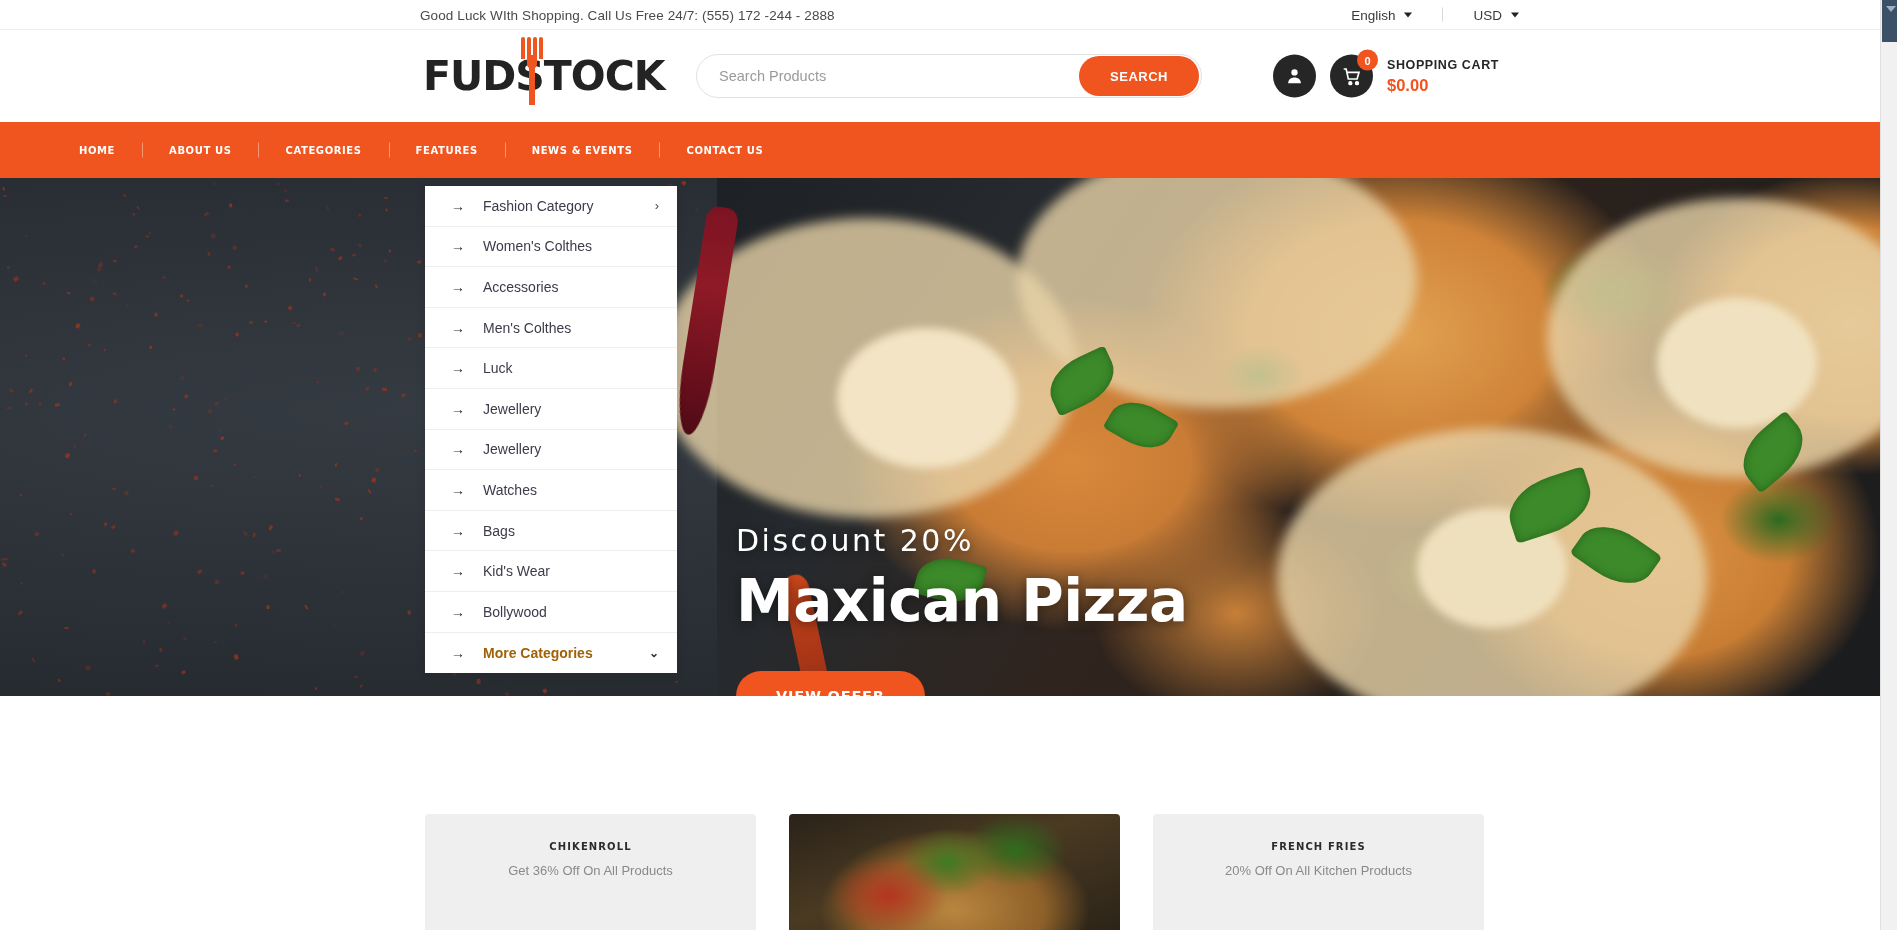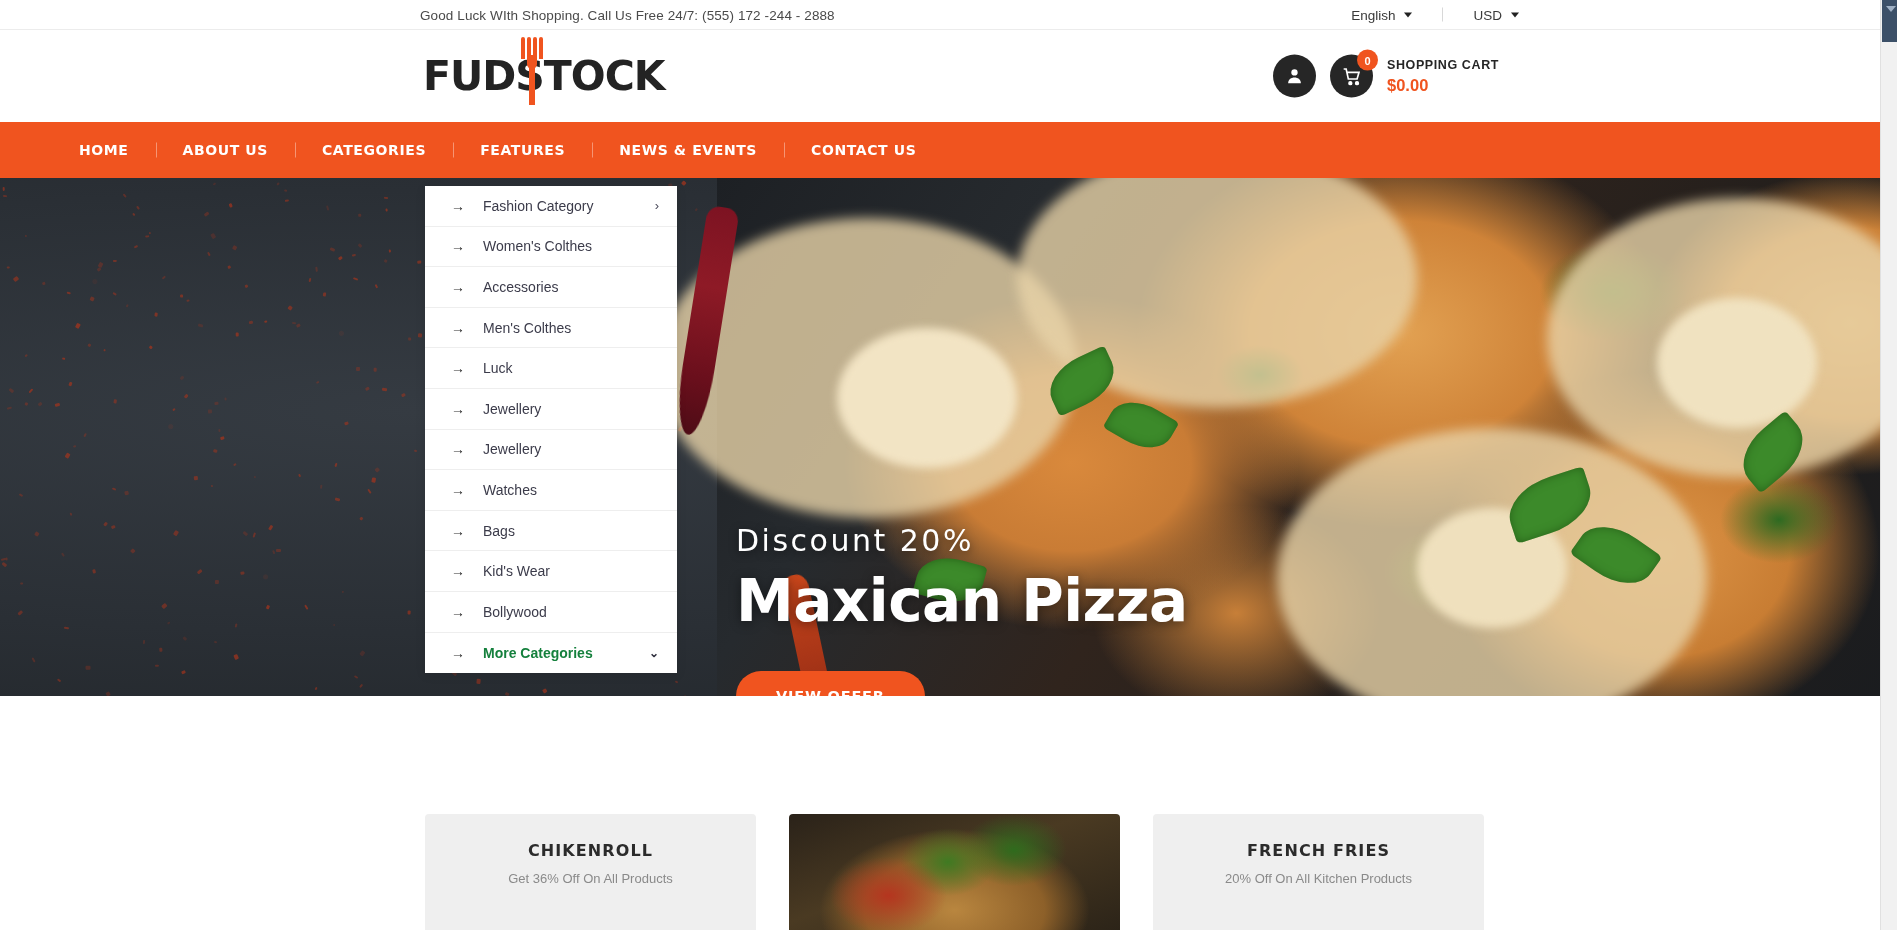--- a/index.html
+++ b/index.html
@@ -102,21 +102,21 @@
     display: flex; align-items: center; gap: 20px; padding-left: 27px; cursor: pointer;
   }
   .burger { display: flex; flex-direction: column; gap: 4px; }
   .burger span { display: block; width: 21px; height: 2.5px; background: #fff; }
   .cats-btn-label {
     color: #fff; font-size: 13.5px; font-weight: 700; letter-spacing: .7px;
     font-family: "DejaVu Sans", sans-serif;
   }
   .mainnav { display: flex; align-items: center; margin-left: 52px; }
   .navitem {
-    color: #fff; font-size: 14px; font-weight: 700; letter-spacing: .6px;
+    color: #fff; font-size: 10px; font-weight: 700; letter-spacing: .6px;
     padding: 0 27px; cursor: pointer; position: relative; white-space: nowrap;
     font-family: "DejaVu Sans", sans-serif;
   }
   .navitem + .navitem::before {
     content: ""; position: absolute; left: 0; top: 50%; transform: translateY(-50%);
     width: 1px; height: 15px; background: rgba(255,255,255,.38);
   }
 
   
   .hero { position: relative; height: 518px; overflow: hidden; background: #2c3137; }
@@ -191,21 +191,21 @@
     position: absolute; left: 425px; top: 186px; width: 252px;
     background: #fff; z-index: 20; box-shadow: 0 2px 10px rgba(0,0,0,.09);
   }
   .catrow {
     display: flex; align-items: center; height: 40.6px; padding: 0 18px 0 26px;
     border-bottom: 1px solid #eeeeee; cursor: pointer; position: relative;
   }
   .catrow:last-child { border-bottom: none; }
   .cat-arrow { color: #2b2b2b; font-size: 14px; margin-right: 18px; line-height: 1; }
   .cat-label { font-size: 14px; color: #3b3b4a; flex: 1; }
-  .cat-label.bold { font-weight: 700; color: #15803d; }
+  .cat-label.bold { font-weight: 700; color: #a16207; }
   .chev-r { color: #4a4a5a; font-size: 13px; }
   .chev-d { color: #2b2b3a; font-size: 12px; font-weight: 700; }
 
   
   .promos {
     position: absolute; left: 0; top: 814px; width: 1897px;
     display: flex; gap: 33px; padding-left: 425px;
   }
   .promo {
     width: 331px; height: 120px; background: #efefef; border-radius: 4px;
@@ -213,21 +213,21 @@
   }
   .promo.img {
     background:
       radial-gradient(ellipse 90px 60px at 30% 68%, #b5351f 0%, transparent 65%),
       radial-gradient(ellipse 70px 50px at 48% 40%, #3f7a22 0%, transparent 68%),
       radial-gradient(ellipse 80px 55px at 68% 30%, #2f6b1d 0%, transparent 66%),
       radial-gradient(ellipse 150px 90px at 50% 80%, #b9863f 0%, #8d6029 60%, transparent 90%),
       linear-gradient(160deg, #2a2219 0%, #4a3a22 45%, #2b2318 100%);
   }
   .promo-title {
-    font-size: 16px; font-weight: 700; letter-spacing: 1.1px; color: #2b2b2b;
+    font-size: 10px; font-weight: 700; letter-spacing: 1.1px; color: #2b2b2b;
     font-family: "DejaVu Sans", sans-serif;
   }
   .promo-sub { font-size: 13px; color: #8a8a8a; margin-top: 11px; }
 
   
   .scrollbar {
     position: absolute; right: 0; top: 0; width: 17px; height: 930px;
     background: #f1f1f1; border-left: 1px solid #e0e0e0;
   }
   .scroll-thumb {
@@ -265,20 +265,24 @@
       <span class="fork">
         <i class="fork-tine" style="left:0"></i>
         <i class="fork-tine" style="left:6px"></i>
         <i class="fork-tine" style="left:12px"></i>
         <i class="fork-tine" style="left:18px"></i>
         <i class="fork-body"></i>
         <i class="fork-handle"></i>
       </span>
     </div>
 
+    <div class="searchwrap">
+      <input type="text" placeholder="Search Products" style="">
+      <button class="searchbtn">SEARCH</button>
+    </div>
 
     <div class="headright">
       <div class="circbtn">
         <svg width="19" height="19" viewBox="0 0 24 24" fill="#fff">
           <circle cx="12" cy="7.5" r="4"></circle>
           <path d="M4 21c0-4.4 3.6-7 8-7s8 2.6 8 7z"></path>
         </svg>
       </div>
       <div class="circbtn">
         <svg width="20" height="20" viewBox="0 0 24 24" fill="none" stroke="#fff" stroke-width="2">

